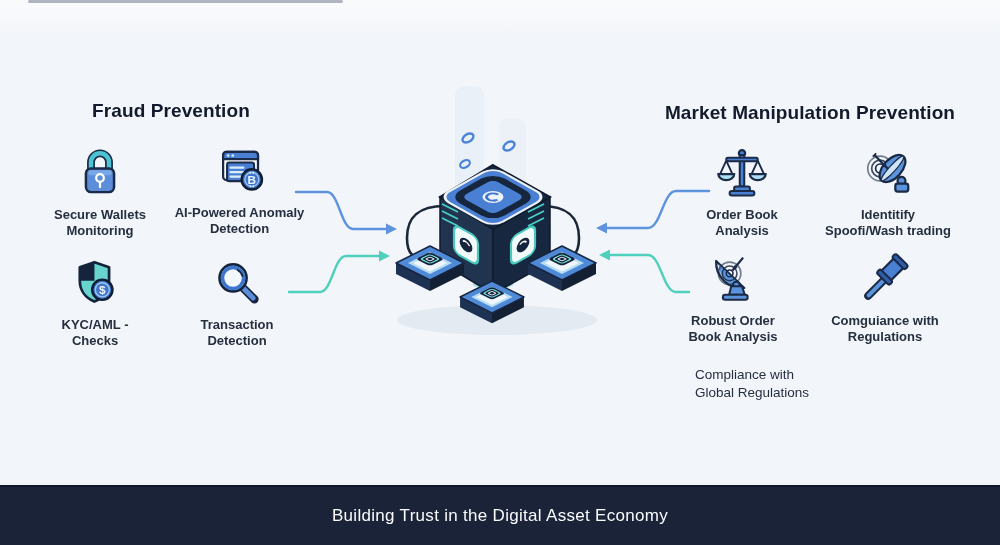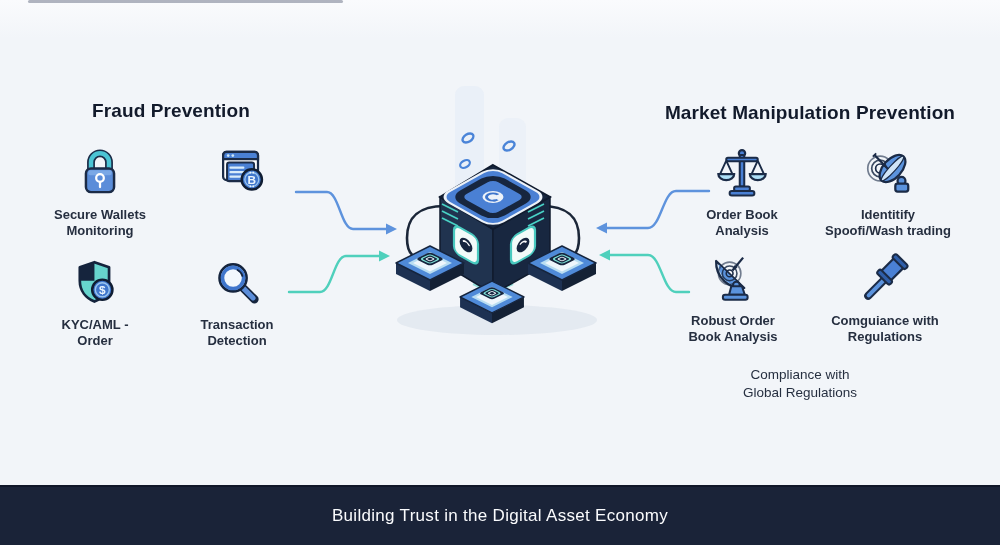--- a/index.html
+++ b/index.html
@@ -15,21 +15,21 @@
     position:absolute;margin:0;font-size:19px;font-weight:bold;color:#121a2b;
     text-align:center;letter-spacing:.1px;white-space:pre-line;
   }
   .item{position:absolute;width:150px;display:flex;flex-direction:column;
     align-items:center;gap:7px;}
   .item .icon{width:54px;height:54px;display:block;}
   .item .icon svg{width:54px;height:54px;display:block;}
   .label{font-size:13px;line-height:1.25;color:#262f40;text-align:center;
     white-space:pre-line;font-weight:bold;}
   .note{position:absolute;left:695px;top:366px;width:210px;font-size:13.5px;
-    line-height:1.3;color:#262f40;text-align:center;white-space:pre-line;}
+    line-height:1.3;color:#262f40;text-align:left;white-space:pre-line;}
   .arrows,.hub{position:absolute;pointer-events:none;}
   .footer{
     position:absolute;left:0;top:487px;width:1000px;height:58px;
     background:#1a2338;display:flex;align-items:center;justify-content:center;
     box-shadow:0 -2px 0 #101729;
   }
   .footer span{color:#fafbfd;font-size:17px;letter-spacing:.3px;}
 </style>
 </head>
 <body>
@@ -68,34 +68,36 @@
         <line x1="15.5" y1="29" x2="25" y2="29" stroke="#d9ecfa" stroke-width="1.9" stroke-linecap="round"></line>
         <circle cx="34.5" cy="31.5" r="9" fill="#3f76cc" stroke="#101d33" stroke-width="2.2"></circle>
         <circle cx="34.5" cy="31.5" r="6.2" fill="none" stroke="#9cc6ee" stroke-width="1.2"></circle>
         <text x="34.5" y="35.4" text-anchor="middle" font-size="10.5" font-weight="bold" fill="#eaf4fd">B</text>
         <line x1="33.2" y1="24.6" x2="33.2" y2="26.2" stroke="#eaf4fd" stroke-width="1.3"></line>
         <line x1="35.8" y1="24.6" x2="35.8" y2="26.2" stroke="#eaf4fd" stroke-width="1.3"></line>
         <line x1="33.2" y1="36.8" x2="33.2" y2="38.4" stroke="#eaf4fd" stroke-width="1.3"></line>
         <line x1="35.8" y1="36.8" x2="35.8" y2="38.4" stroke="#eaf4fd" stroke-width="1.3"></line>
       </svg>
     </span>
+    <span class="label">AI-Powered Anomaly
+Detection</span>
   </div>
 
   <div class="item" style="left:20px;top:256px">
     <span class="icon">
       <svg viewBox="0 0 48 48">
         <path d="M23.5 5.5 L36.5 10 V22 C36.5 31 31 37.5 23.5 40.5 C16 37.5 10.5 31 10.5 22 V10 Z" fill="#67d4cd" stroke="#15243d" stroke-width="2.4" stroke-linejoin="round"></path>
         <path d="M23.5 5.5 L10.5 10 V22 H23.5 Z" fill="#15243d"></path>
         <circle cx="30.5" cy="30" r="9" fill="#3f76cc" stroke="#101d33" stroke-width="2.2"></circle>
         <circle cx="30.5" cy="30" r="6.2" fill="none" stroke="#9cc6ee" stroke-width="1.2"></circle>
         <text x="30.5" y="33.8" text-anchor="middle" font-size="10.5" font-weight="bold" fill="#eaf4fd">$</text>
       </svg>
     </span>
     <span class="label">KYC/AML -
-Order</span>
+Checks</span>
   </div>
 
   <div class="item" style="left:162px;top:256px">
     <span class="icon">
       <svg viewBox="0 0 48 48">
         <line x1="30" y1="29" x2="39.5" y2="38.5" stroke="#15243d" stroke-width="7.5" stroke-linecap="round"></line>
         <line x1="30" y1="29" x2="38.3" y2="37.3" stroke="#5b8dd9" stroke-width="4.4" stroke-linecap="round"></line>
         <circle cx="20.5" cy="19.5" r="12" fill="#f2f8fd" stroke="#15243d" stroke-width="2.4"></circle>
         <circle cx="20.5" cy="19.5" r="9.4" fill="none" stroke="#3f76cc" stroke-width="3.2"></circle>
         <path d="M24.5 12.5 a8.5 8.5 0 0 1 4.3 5.2" stroke="#15243d" stroke-width="1.6" fill="none" stroke-linecap="round"></path>

